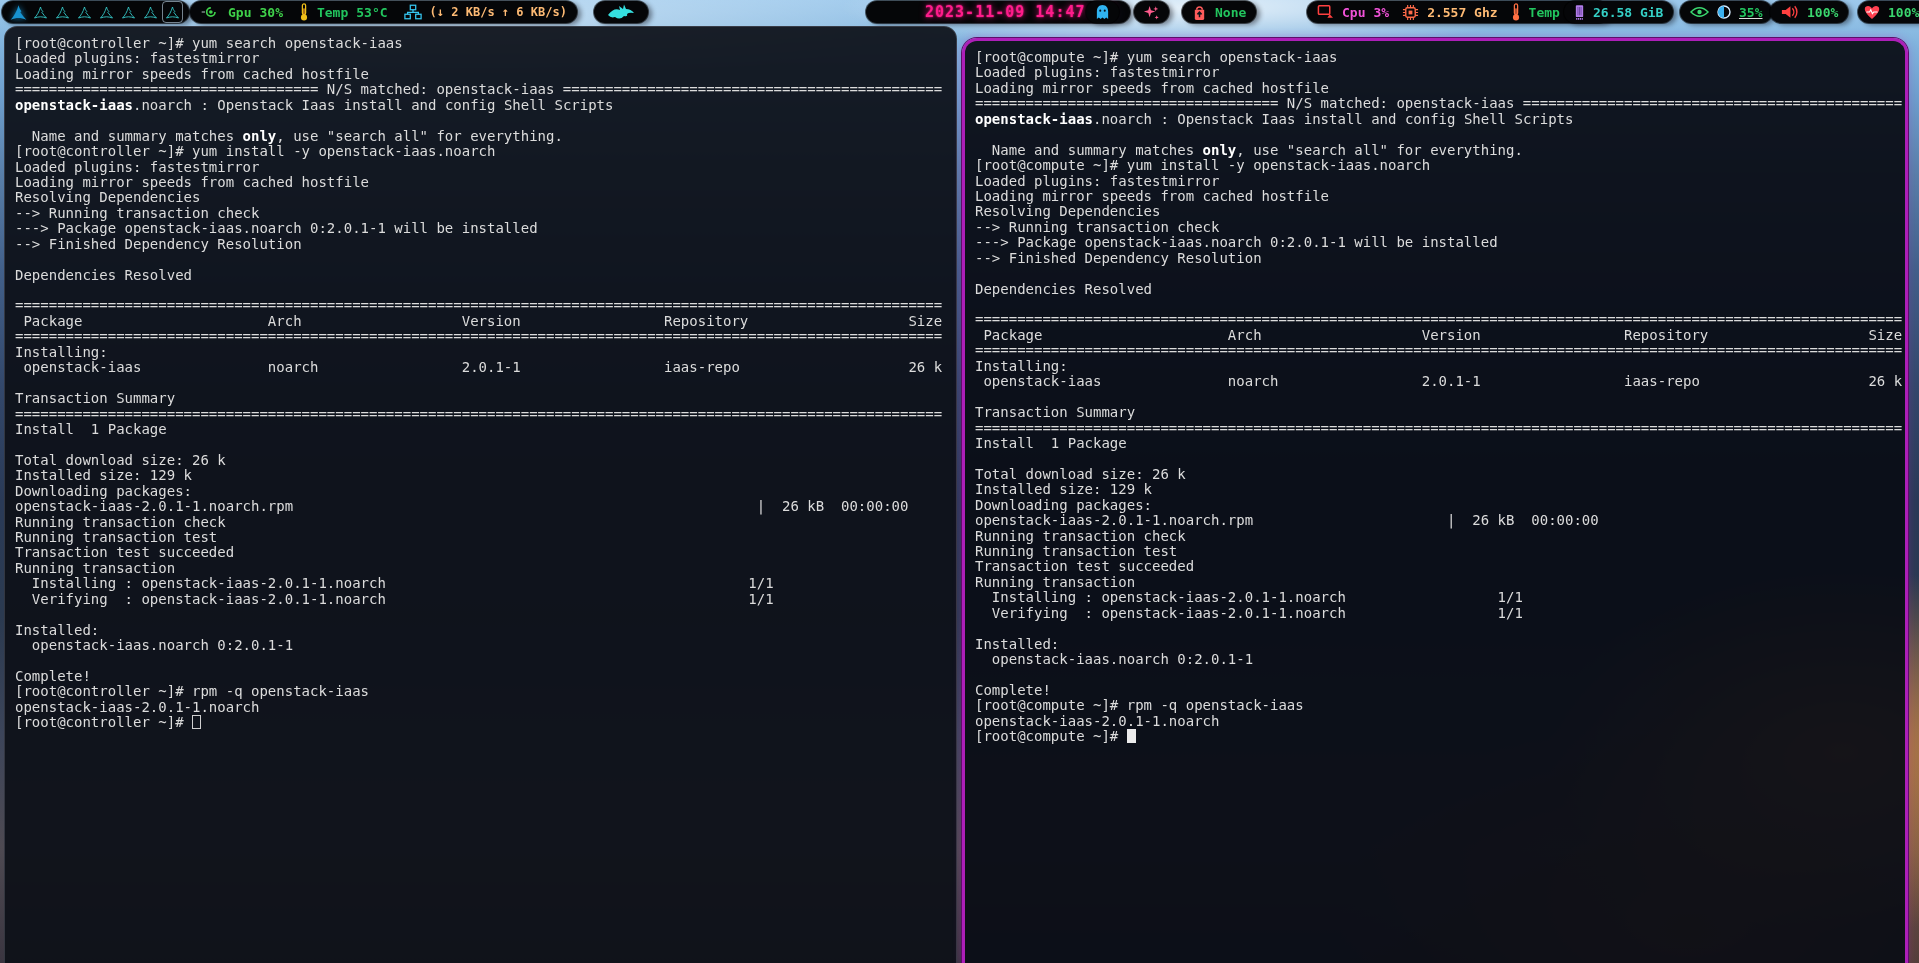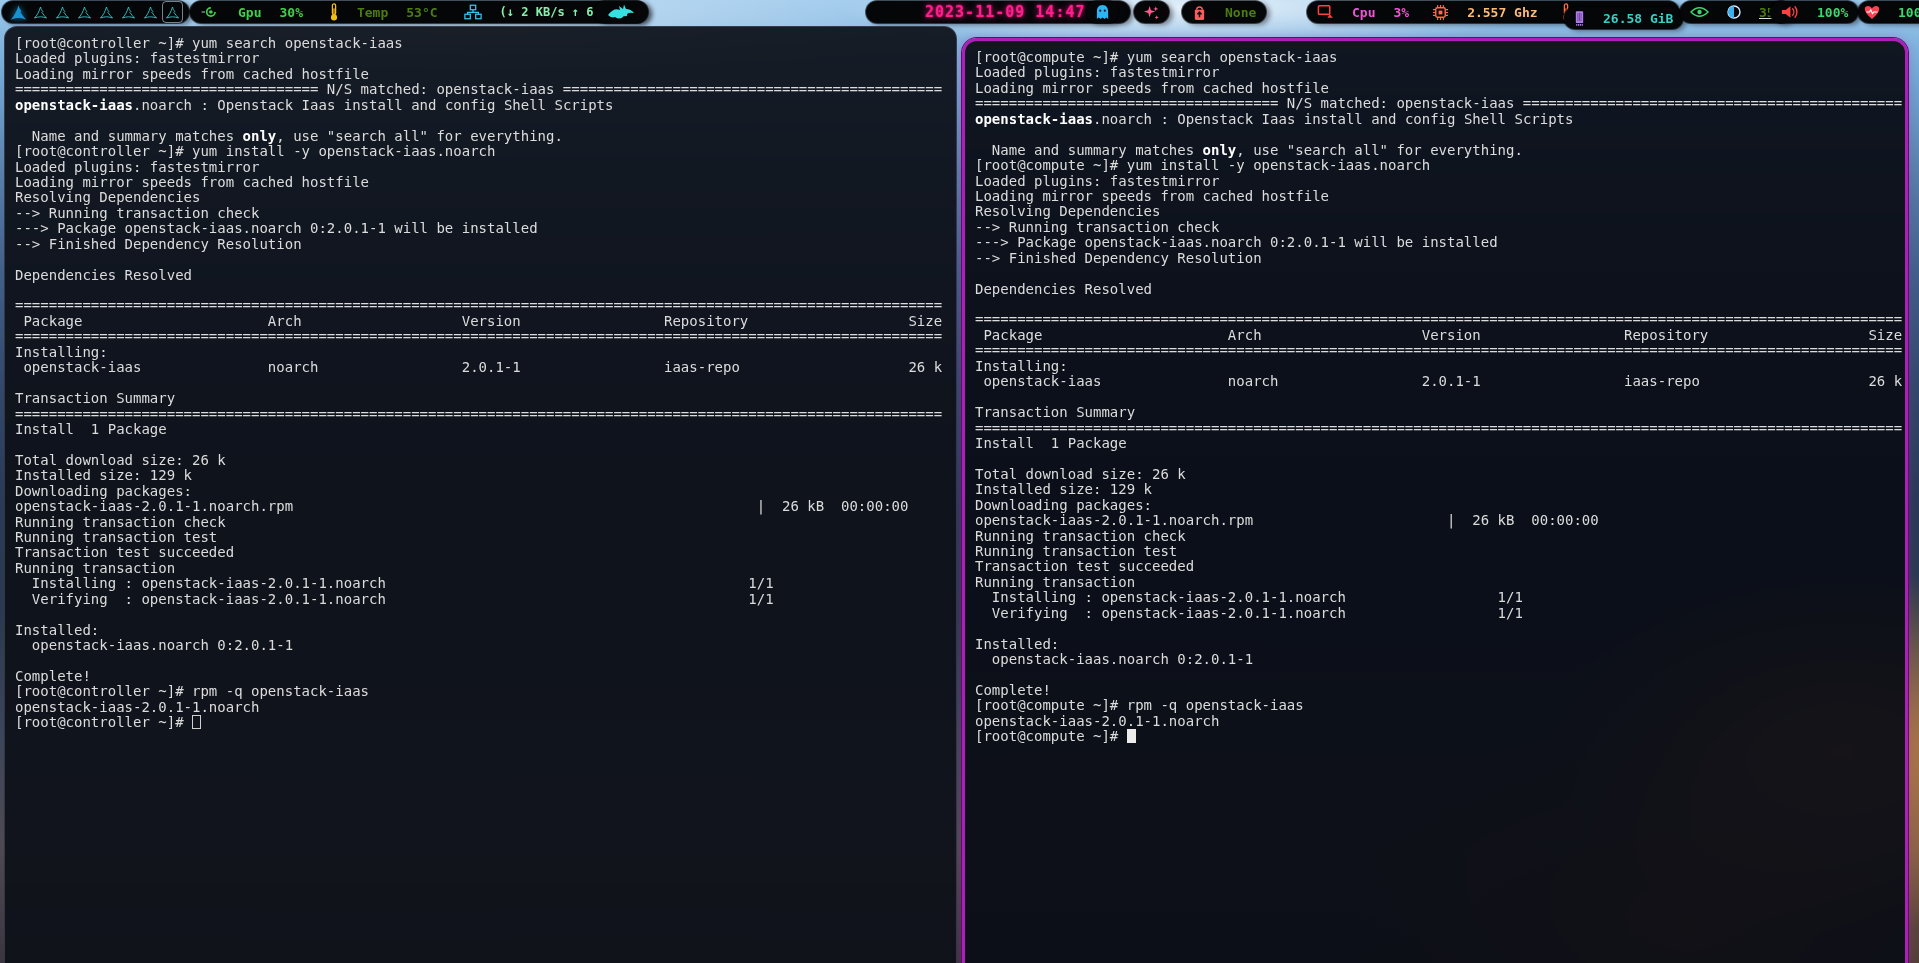--- a/index.html
+++ b/index.html
@@ -11,30 +11,30 @@
       radial-gradient(ellipse 700px 80px at 25% 20px, rgba(255,255,255,.45), rgba(255,255,255,0) 70%),
       radial-gradient(ellipse 420px 260px at 96% 78%, rgba(222,140,60,.85), rgba(222,140,60,0) 70%),
       radial-gradient(ellipse 500px 300px at 88% 96%, rgba(160,90,40,.8), rgba(160,90,40,0) 70%),
       linear-gradient(180deg,#9dc9ec 0%, #7fb2dc 5%, #6e9fcd 10%, #597fa9 18%, #42608a 28%, #33486b 40%, #2a3a57 52%, #2b3a50 64%, #3c455a 76%, #4e4a52 88%, #3a3540 100%);
   }
 
   
   .bar { position:absolute; left:0; top:0; width:1919px; height:26px; }
   .seg{
     position:absolute; top:1px; height:22px; background:#050608;
-    border-radius:11px; display:flex; align-items:center; gap:18px;
+    border-radius:11px; display:flex; align-items:center; gap:8px;
     padding:0 10px; color:#ddd; font-family:"DejaVu Sans Mono", monospace;
     font-size:13px; font-weight:bold; white-space:nowrap;
     box-shadow:0 0 0 1px rgba(0,0,0,.6), 4px 2px 5px rgba(10,10,20,.45);
   }
   .seg svg{ flex:0 0 auto; display:block; }
   .ws{ display:flex; align-items:center; justify-content:center; width:19px; height:20px; }
   .ws-active svg{ filter:drop-shadow(0 0 3px rgba(23,147,209,.9)); }
   .ws-boxed{ outline:1px solid rgba(210,235,255,.55); border-radius:3px; }
-  .t-green{ color:#3fd14a; } .t-yellow{ color:#4d7c0f; } .t-blue{ color:#86efac; }
+  .t-green{ color:#3fd14a; } .t-yellow{ color:#22c55e; } .t-blue{ color:#fdba74; }
   .t-pink{ color:#ff1c8b;padding-left:45px; } .t-magenta{ color:#f052d8; } .t-sgreen{ color:#fdba74; }
   .t-cyan{ color:#35d0c6; } .t-lime{ color:#3ad66e; }
   .clock-seg span{
     font-size:15px; letter-spacing:1px;
     text-shadow:0 0 7px rgba(255,28,139,.8), 0 0 2px rgba(255,28,139,.9);
   }
 
   
   .term{
     position:absolute; bottom:0;
@@ -183,21 +183,21 @@
     <span class="t-sgreen">2.557 Ghz</span>
     <svg width="10" height="18" viewBox="0 0 10 20" style="margin-left:5px">
       <rect x="3.2" y="1" width="3.6" height="12" rx="1.8" fill="none" stroke="#ff7043" stroke-width="1.4"></rect>
       <rect x="4.2" y="6" width="1.6" height="8" fill="#ff7043"></rect>
       <circle cx="5" cy="16" r="3.4" fill="#ff7043"></circle>
     </svg>
     <span class="t-yellow">Temp</span>
     <span class="t-yellow">64°C</span>
   </div>
 
-  <div class="seg" style="left:1564px;margin-top:6px;">
+  <div class="seg" style="left:1564px;">
     <svg width="11" height="17" viewBox="0 0 12 18">
       <rect x="2" y="1" width="8" height="13" rx="1" fill="#b07ce8"></rect>
       <path d="M4.3 3v9M6 3v9M7.7 3v9" stroke="#6d44a0" stroke-width="1"></path>
       <path d="M3 15v2M5 15v2M7 15v2M9 15v2" stroke="#b07ce8" stroke-width="1.3"></path>
     </svg>
     <span class="t-cyan">26.58 GiB</span>
   </div>
 
   <div class="seg" style="left:1680px;text-decoration:underline;">
     <svg width="19" height="12" viewBox="0 0 20 12">

